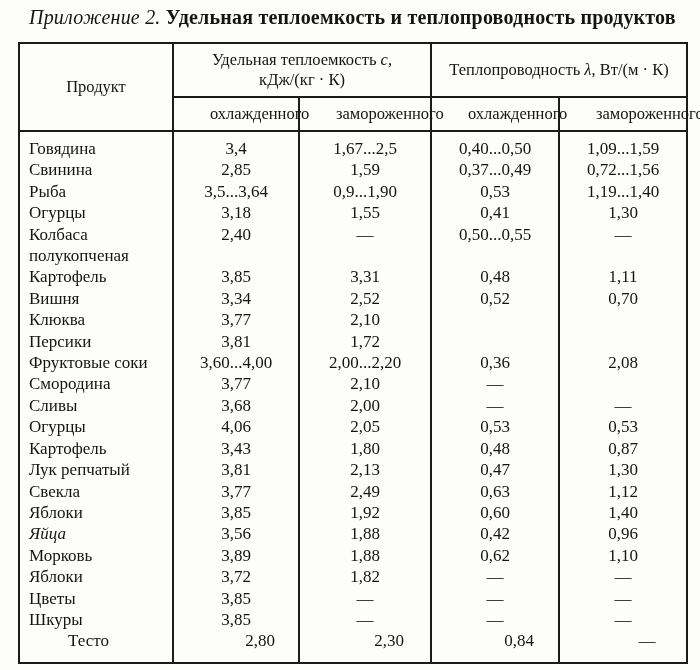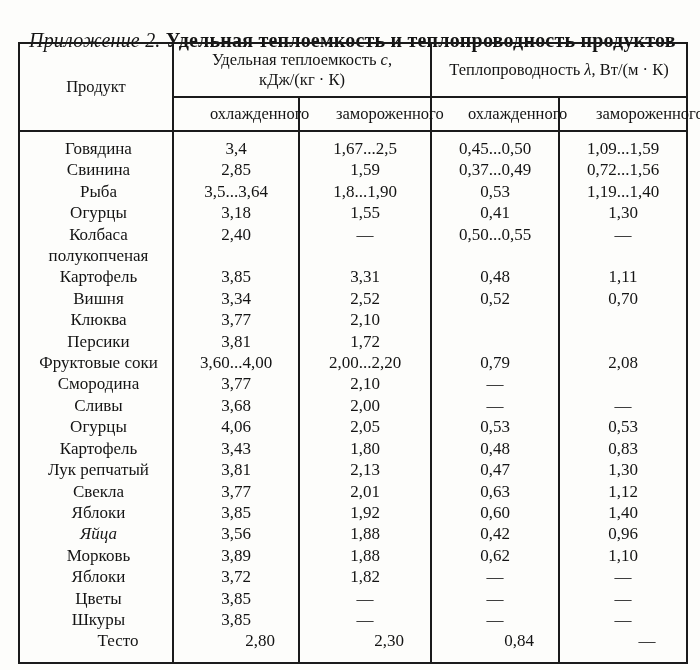--- a/index.html
+++ b/index.html
@@ -16,21 +16,20 @@
     background: #fdfdfb;
     overflow: hidden;
   }
   .title {
     position: absolute;
     left: 29px;
     top: 6px;
     font-size: 20px;
     letter-spacing: 0.2px;
     white-space: nowrap;
-    margin-top: 23px;
   }
   .title .t-prefix {
     font-style: italic;
     font-weight: normal;
   }
   .title .t-main {
     font-weight: bold;
   }
   table.main-table {
     position: absolute;
@@ -58,21 +57,21 @@
     border-top: 0;
     border-bottom: 0;
     font-size: 17px;
     line-height: 21.4px;
     padding: 0;
     vertical-align: top;
   }
   tbody tr:first-child td { padding-top: 6px; }
   tbody tr:last-child td  { padding-bottom: 10px; padding-left: 48px; }
   tbody td.product {
-    text-align: center;
+    text-align: left;
     padding-left: 9px;
     padding-right: 4px;
   }
   tbody td.num { text-align: center; }
   tbody td.italic { font-style: italic; }
 </style>
 </head>
 <body>
 
 <div class="page">
@@ -101,36 +100,36 @@
         <th>замороженного</th>
         <th>охлажденного</th>
         <th>замороженного</th>
       </tr>
     </thead>
     <tbody id="rows-body">
   <tr>
     <td class="product">Говядина</td>
     <td class="num">3,4</td>
     <td class="num">1,67...2,5</td>
-    <td class="num">0,45...0,50</td>
+    <td class="num">0,40...0,50</td>
     <td class="num">1,09...1,59</td>
   </tr>
 
   <tr>
     <td class="product">Свинина</td>
     <td class="num">2,85</td>
     <td class="num">1,59</td>
     <td class="num">0,37...0,49</td>
     <td class="num">0,72...1,56</td>
   </tr>
 
   <tr>
     <td class="product">Рыба</td>
     <td class="num">3,5...3,64</td>
-    <td class="num">1,8...1,90</td>
+    <td class="num">0,9...1,90</td>
     <td class="num">0,53</td>
     <td class="num">1,19...1,40</td>
   </tr>
 
   <tr>
     <td class="product">Огурцы</td>
     <td class="num">3,18</td>
     <td class="num">1,55</td>
     <td class="num">0,41</td>
     <td class="num">1,30</td>
@@ -173,21 +172,21 @@
     <td class="num">3,81</td>
     <td class="num">1,72</td>
     <td class="num"></td>
     <td class="num"></td>
   </tr>
 
   <tr>
     <td class="product">Фруктовые соки</td>
     <td class="num">3,60...4,00</td>
     <td class="num">2,00...2,20</td>
-    <td class="num">0,79</td>
+    <td class="num">0,36</td>
     <td class="num">2,08</td>
   </tr>
 
   <tr>
     <td class="product">Смородина</td>
     <td class="num">3,77</td>
     <td class="num">2,10</td>
     <td class="num">—</td>
     <td class="num"></td>
   </tr>
@@ -206,35 +205,35 @@
     <td class="num">2,05</td>
     <td class="num">0,53</td>
     <td class="num">0,53</td>
   </tr>
 
   <tr>
     <td class="product">Картофель</td>
     <td class="num">3,43</td>
     <td class="num">1,80</td>
     <td class="num">0,48</td>
-    <td class="num">0,83</td>
+    <td class="num">0,87</td>
   </tr>
 
   <tr>
     <td class="product">Лук репчатый</td>
     <td class="num">3,81</td>
     <td class="num">2,13</td>
     <td class="num">0,47</td>
     <td class="num">1,30</td>
   </tr>
 
   <tr>
     <td class="product">Свекла</td>
     <td class="num">3,77</td>
-    <td class="num">2,01</td>
+    <td class="num">2,49</td>
     <td class="num">0,63</td>
     <td class="num">1,12</td>
   </tr>
 
   <tr>
     <td class="product">Яблоки</td>
     <td class="num">3,85</td>
     <td class="num">1,92</td>
     <td class="num">0,60</td>
     <td class="num">1,40</td>

